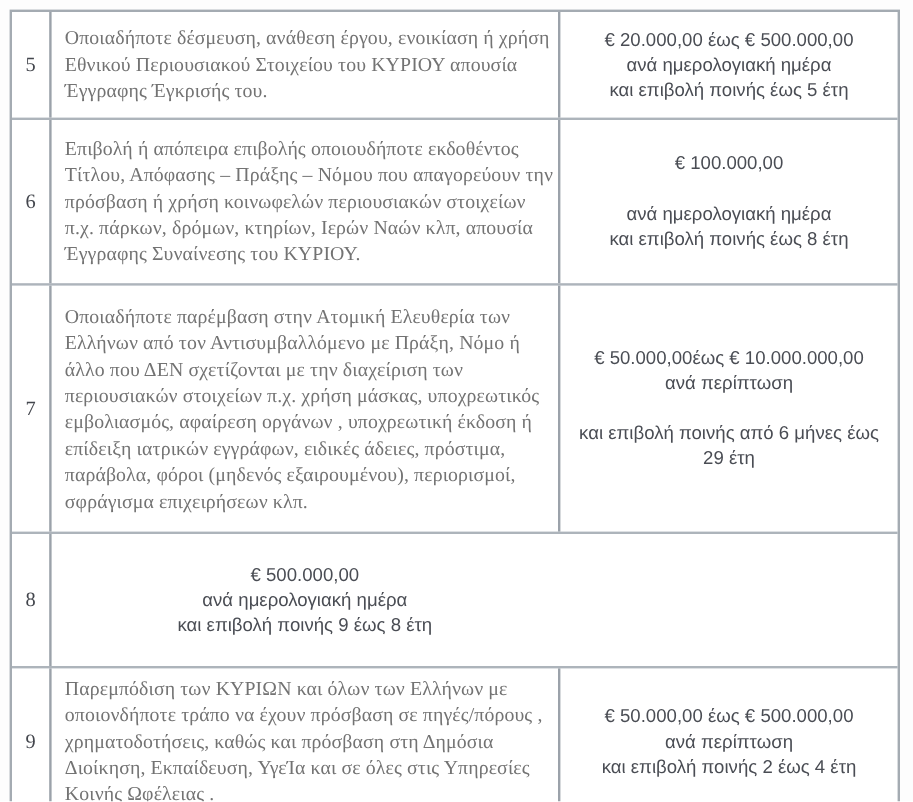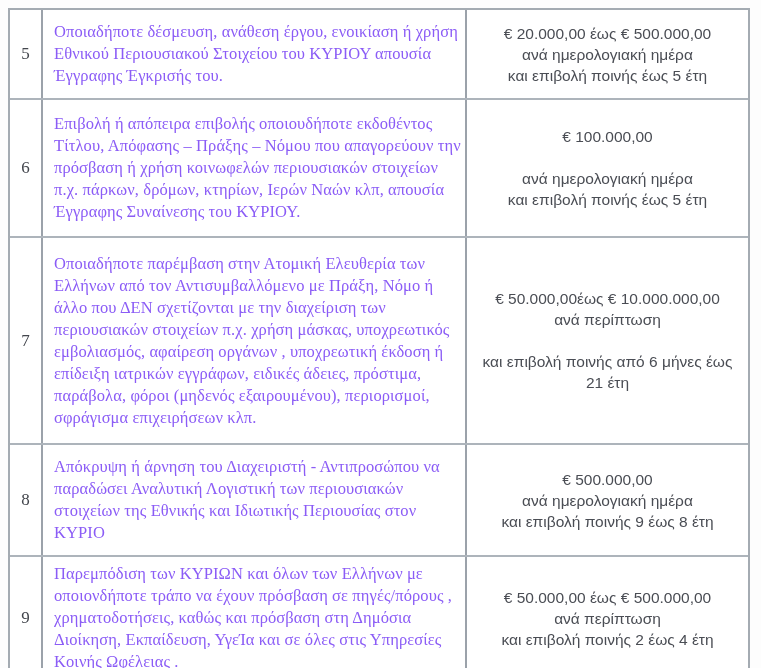--- a/index.html
+++ b/index.html
@@ -40,21 +40,21 @@
     align-items: center;
     justify-content: center;
     color: #43464d;
     font-size: 17px;
   }
   .desc-cell {
     border-left: 2px solid #9ba2aa;
     display: flex;
     align-items: center;
     padding: 6px 4px 6px 11px;
-    color: #8b5cf6;
+    color: #737373;
     font-size: 16.5px;
     line-height: 22px;
     letter-spacing: 0.1px;
   }
   .penalty-cell {
     border-left: 2px solid #9ba2aa;
     display: flex;
     align-items: center;
     justify-content: center;
     text-align: center;
@@ -98,45 +98,42 @@
       <div class="cell num-cell">
         <span>6</span>
       </div>
       <div class="cell desc-cell">
         <span>Επιβολή ή απόπειρα επιβολής οποιουδήποτε εκδοθέντος Τίτλου, Απόφασης – Πράξης – Νόμου που απαγορεύουν την πρόσβαση ή χρήση κοινωφελών περιουσιακών στοιχείων π.χ. πάρκων, δρόμων, κτηρίων,  Ιερών Ναών  κλπ, απουσία Έγγραφης Συναίνεσης του ΚΥΡΙΟΥ.</span>
       </div>
       <div class="cell penalty-cell">
         <span class="penalty-text">€ 100.000,00
 
 ανά ημερολογιακή ημέρα
-και επιβολή ποινής έως 5 έτη</span>
+και επιβολή ποινής έως 8 έτη</span>
       </div>
     </div>
 
     <div class="trow r2">
       <div class="cell num-cell">
         <span>7</span>
       </div>
       <div class="cell desc-cell">
         <span>Οποιαδήποτε παρέμβαση στην Ατομική Ελευθερία των Ελλήνων  από τον Αντισυμβαλλόμενο με Πράξη, Νόμο ή άλλο που ΔΕΝ σχετίζονται με την διαχείριση των περιουσιακών στοιχείων π.χ. χρήση μάσκας, υποχρεωτικός εμβολιασμός, αφαίρεση οργάνων , υποχρεωτική έκδοση ή  επίδειξη ιατρικών εγγράφων, ειδικές  άδειες, πρόστιμα, παράβολα, φόροι (μηδενός εξαιρουμένου), περιορισμοί,  σφράγισμα επιχειρήσεων κλπ.</span>
       </div>
       <div class="cell penalty-cell">
         <span class="penalty-text">€ 50.000,00έως  € 10.000.000,00
 ανά περίπτωση
 
-και επιβολή ποινής από 6 μήνες  έως 21 έτη</span>
+και επιβολή ποινής από 6 μήνες  έως 29 έτη</span>
       </div>
     </div>
 
     <div class="trow r3">
       <div class="cell num-cell">
         <span>8</span>
-      </div>
-      <div class="cell desc-cell">
-        <span>Απόκρυψη ή άρνηση του Διαχειριστή - Αντιπροσώπου να  παραδώσει Αναλυτική Λογιστική  των περιουσιακών στοιχείων της Εθνικής και Ιδιωτικής Περιουσίας  στον ΚΥΡΙΟ</span>
       </div>
       <div class="cell penalty-cell">
         <span class="penalty-text">€ 500.000,00
 ανά ημερολογιακή ημέρα
 και επιβολή ποινής 9 έως 8 έτη</span>
       </div>
     </div>
 
     <div class="trow r4">
       <div class="cell num-cell">

